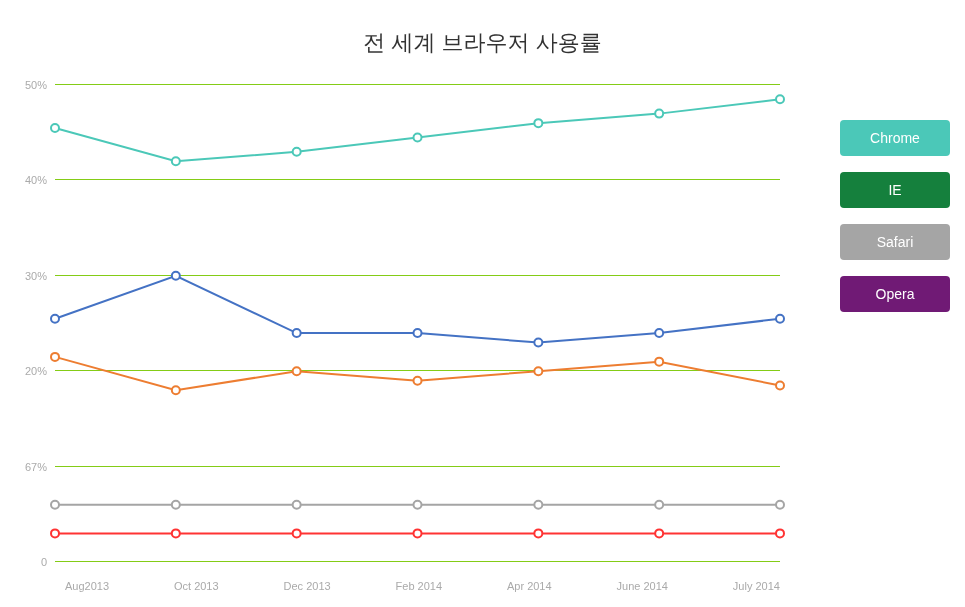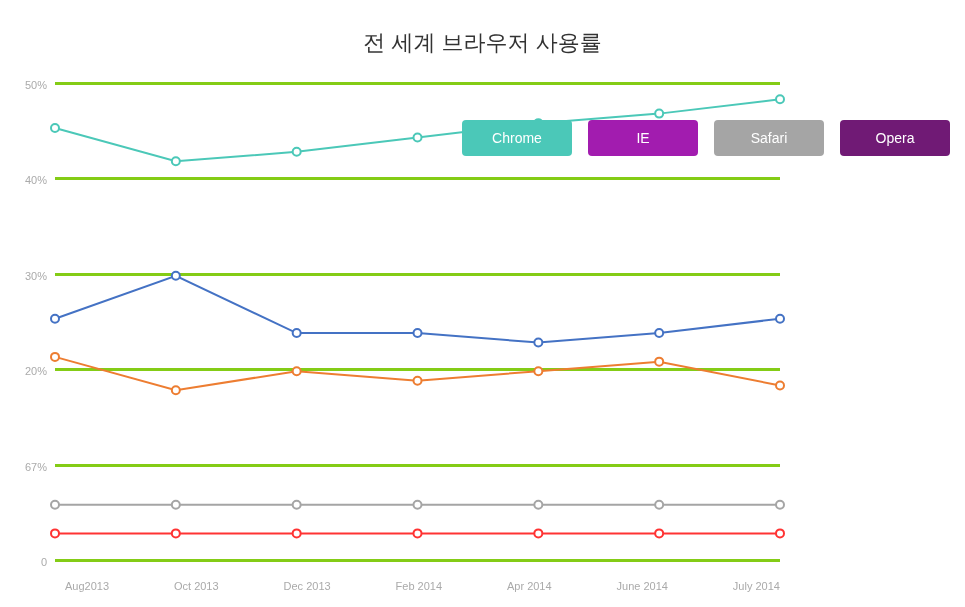--- a/index.html
+++ b/index.html
@@ -29,21 +29,21 @@
       top: 85px;
       left: 55px;
       right: 185px;
       bottom: 45px;
     }
     
     .grid-line {
       position: absolute;
       left: 0;
       right: 0;
-      border-top: 3px solid #84cc16;
+      border-top: 1px solid #84cc16;
     }
     .y-label {
       position: absolute;
       right: calc(100% + 8px);
       font-size: 11px;
       color: #aaa;
       transform: translateY(-50%);
     }
     .x-labels {
       position: absolute;
@@ -57,21 +57,21 @@
       font-size: 11px;
       color: #aaa;
       text-align: center;
     }
     
     .legend {
       position: absolute;
       right: 15px;
       top: 120px;
       display: flex;
-      flex-direction: row;
+      flex-direction: column;
       gap: 16px;
     }
     .legend-item {
       width: 110px;
       height: 36px;
       border-radius: 4px;
       display: flex;
       align-items: center;
       justify-content: center;
       color: #fff;
@@ -166,17 +166,17 @@
         <span class="x-label">Dec 2013</span>
         <span class="x-label">Feb 2014</span>
         <span class="x-label">Apr 2014</span>
         <span class="x-label">June 2014</span>
         <span class="x-label">July 2014</span>
       </div>
   </div>
 
   <div class="legend">
     <div class="legend-item" style="background:#4BC8B8;">Chrome</div>
-    <div class="legend-item" style="background:#a21caf;">IE</div>
+    <div class="legend-item" style="background:#15803d;">IE</div>
     <div class="legend-item" style="background:#A5A5A5;">Safari</div>
     <div class="legend-item" style="background:#701a75;">Opera</div>
   </div>
 </div>
 
 </body></html>

